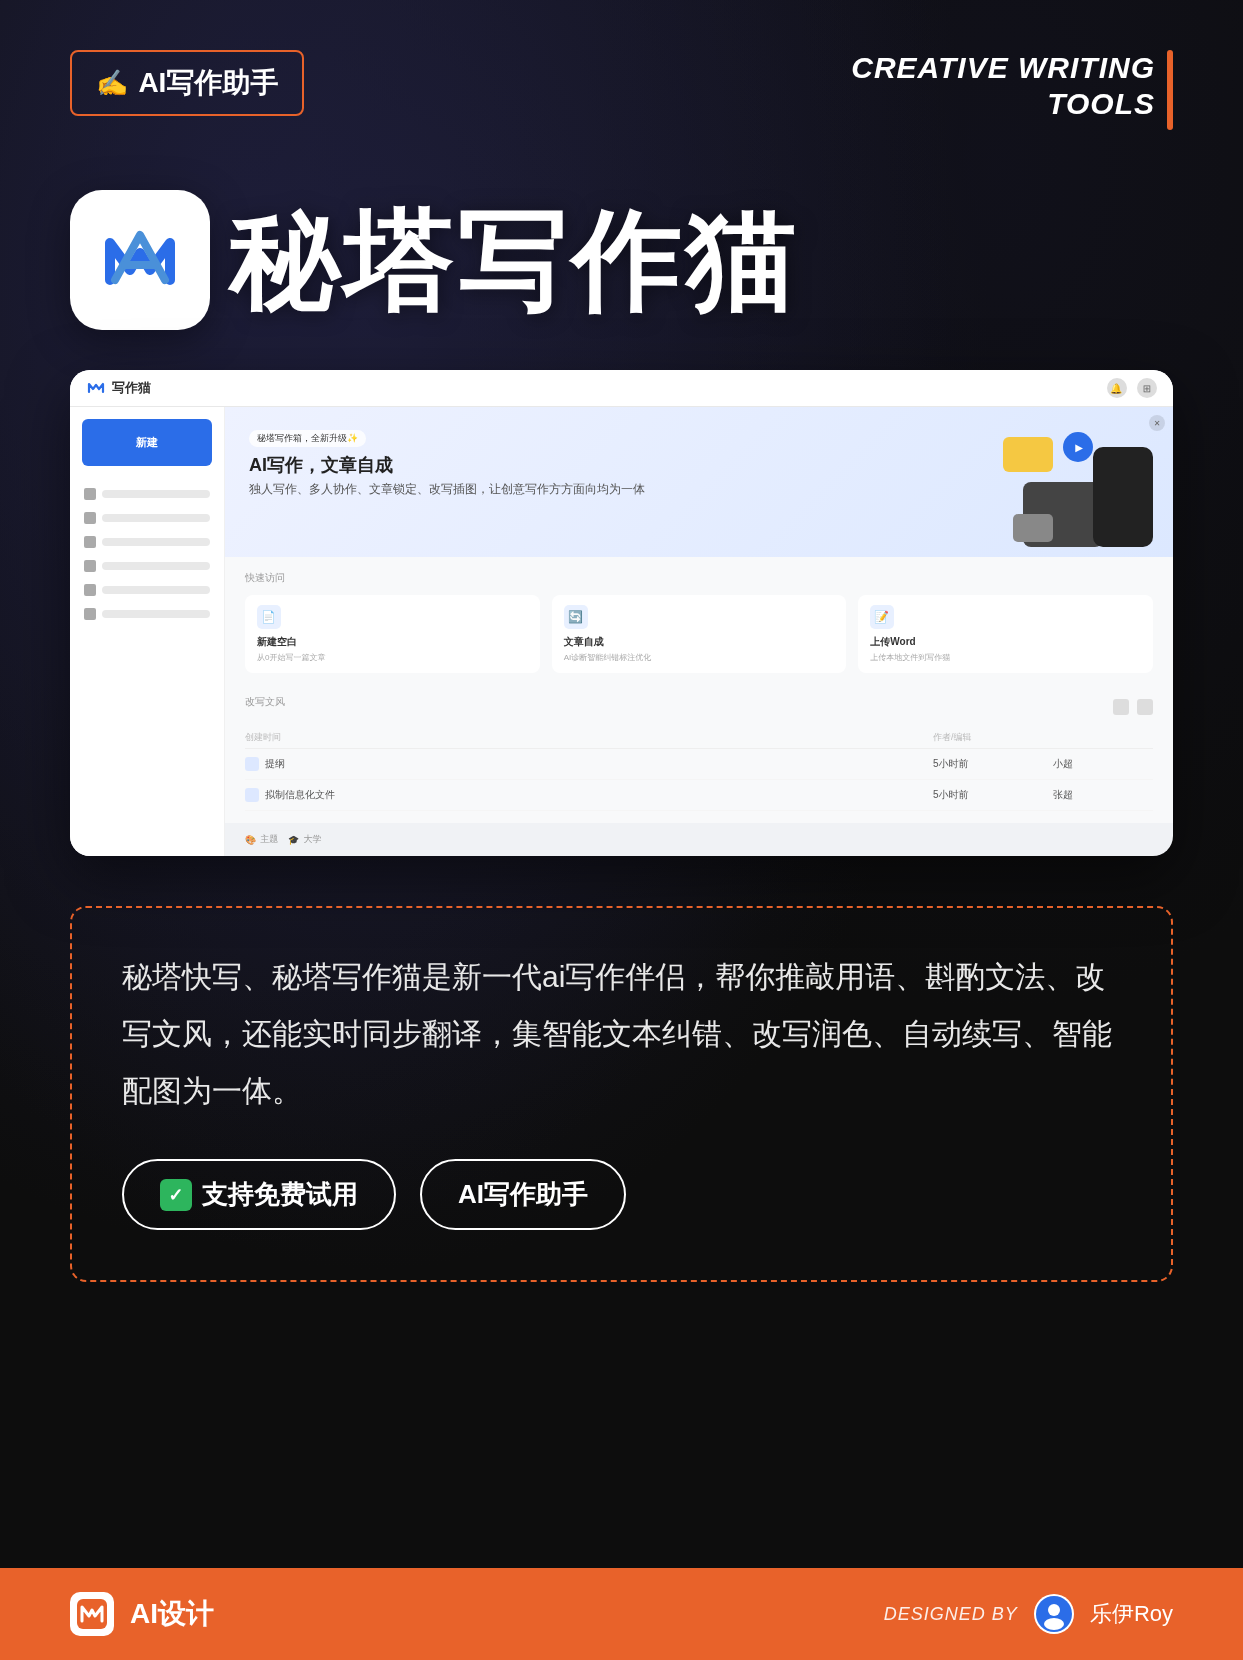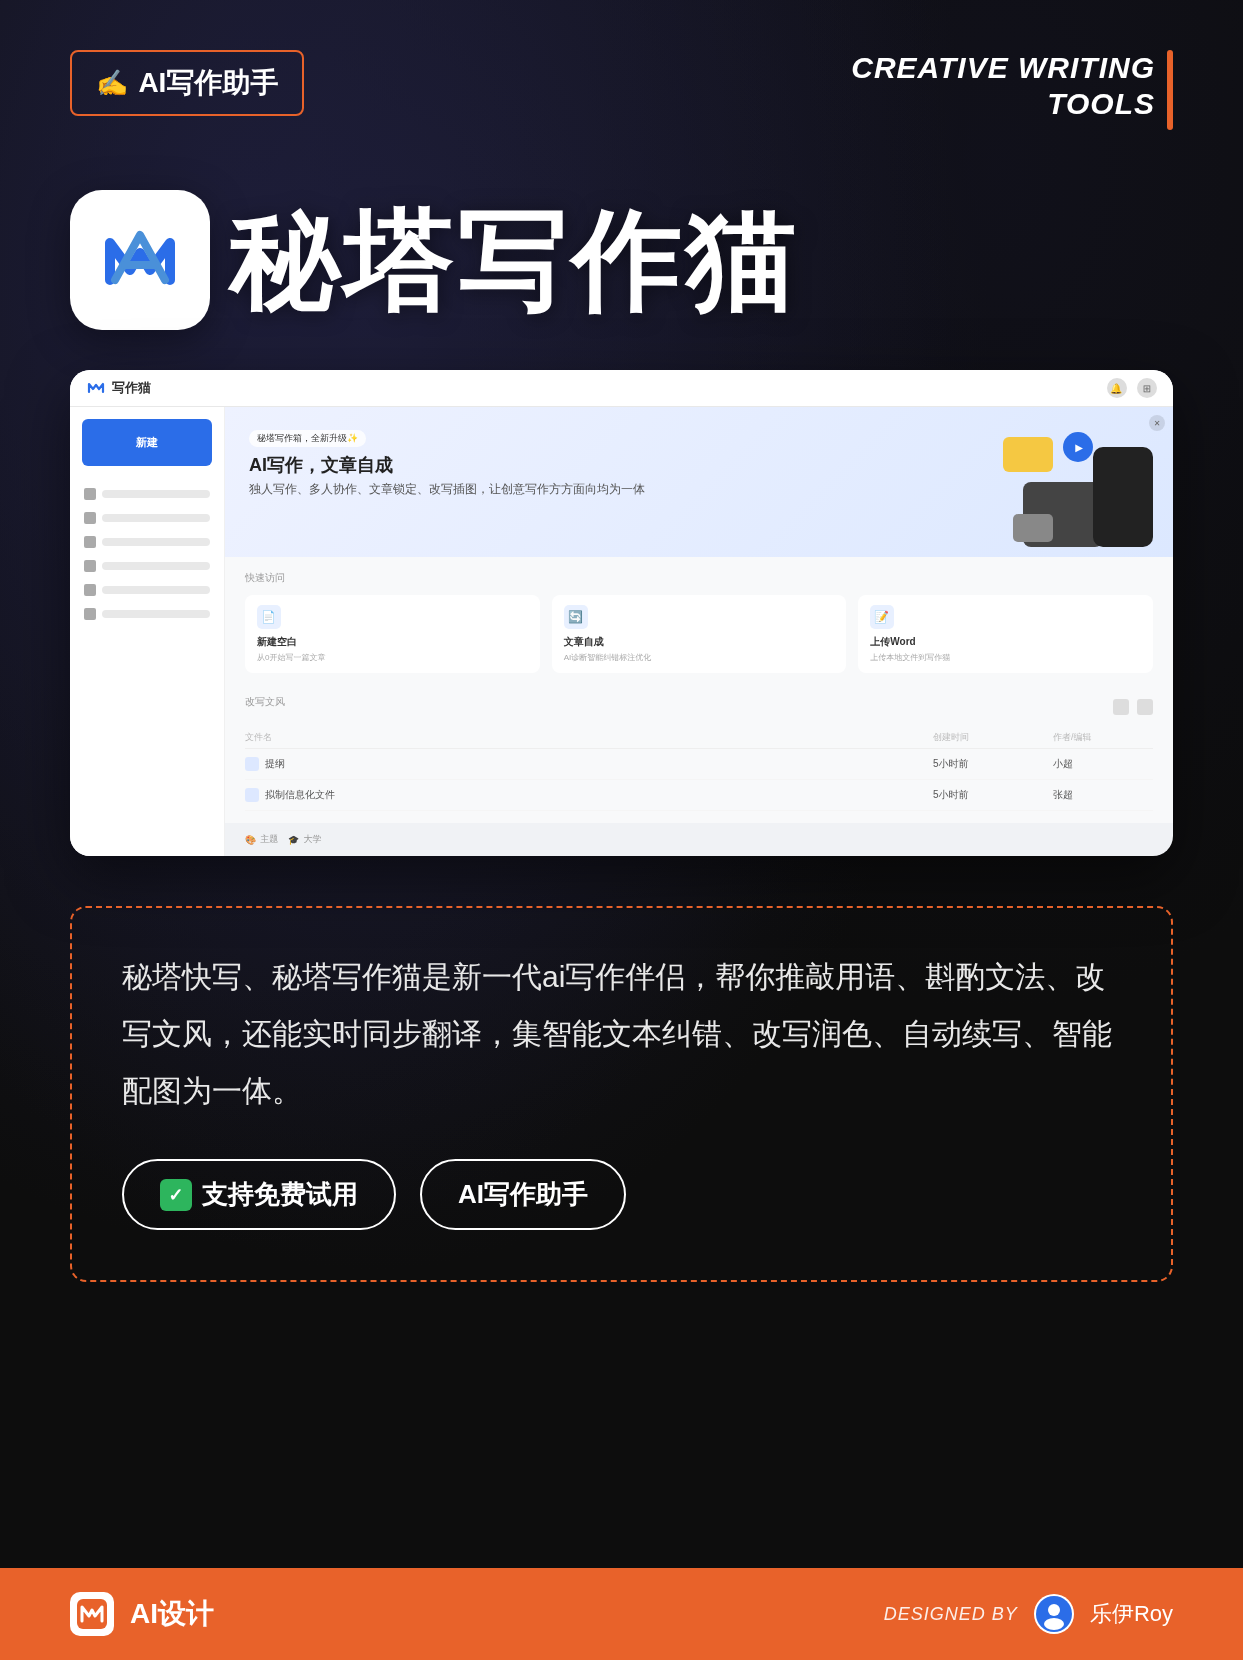--- a/index.html
+++ b/index.html
@@ -722,21 +722,20 @@
 
           <div class="recent-section">
             <div class="recent-header">
               <div class="section-label">改写文风</div>
               <div style="display:flex;gap:8px;">
                 <div style="width:16px;height:16px;background:#ddd;border-radius:3px;"></div>
                 <div style="width:16px;height:16px;background:#ddd;border-radius:3px;"></div>
               </div>
             </div>
             <div class="recent-table-header">
-              <div>文件名</div>
               <div>创建时间</div>
               <div>作者/编辑</div>
             </div>
             <div class="recent-row">
               <div class="recent-row-name">
                 <div class="doc-icon"></div>
                 <span>提纲</span>
               </div>
               <div>5小时前</div>
               <div>小超</div>

